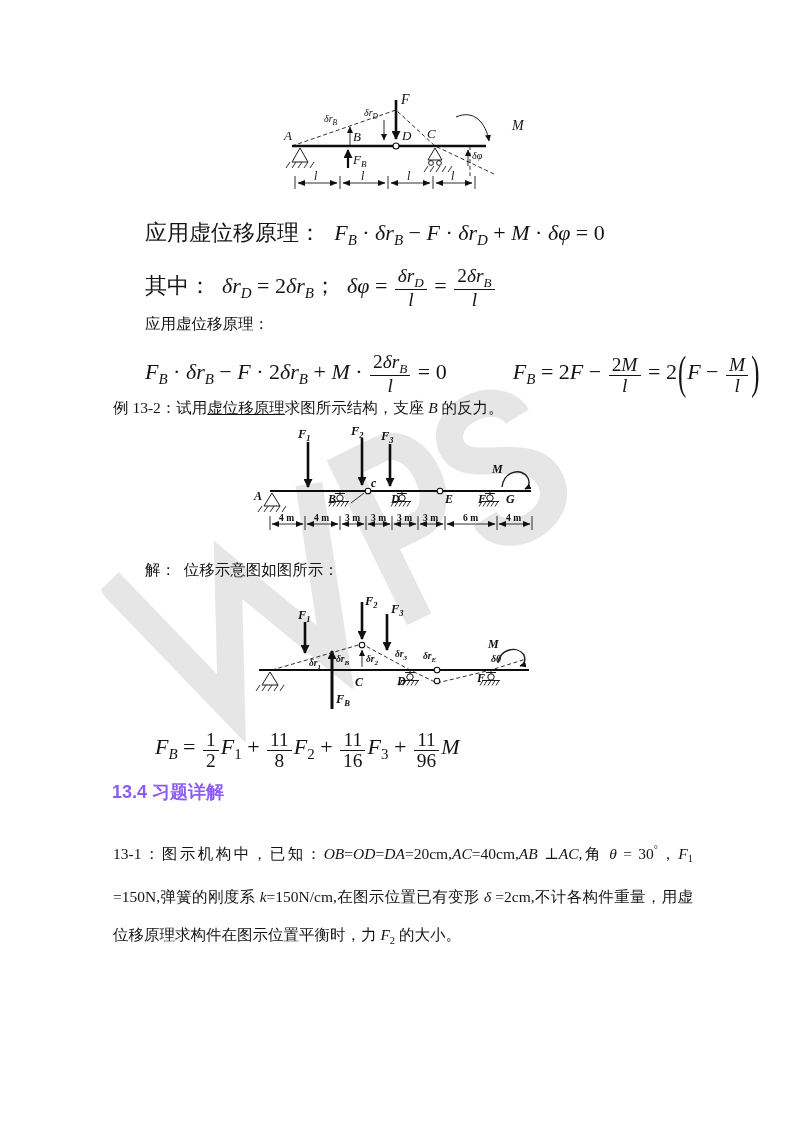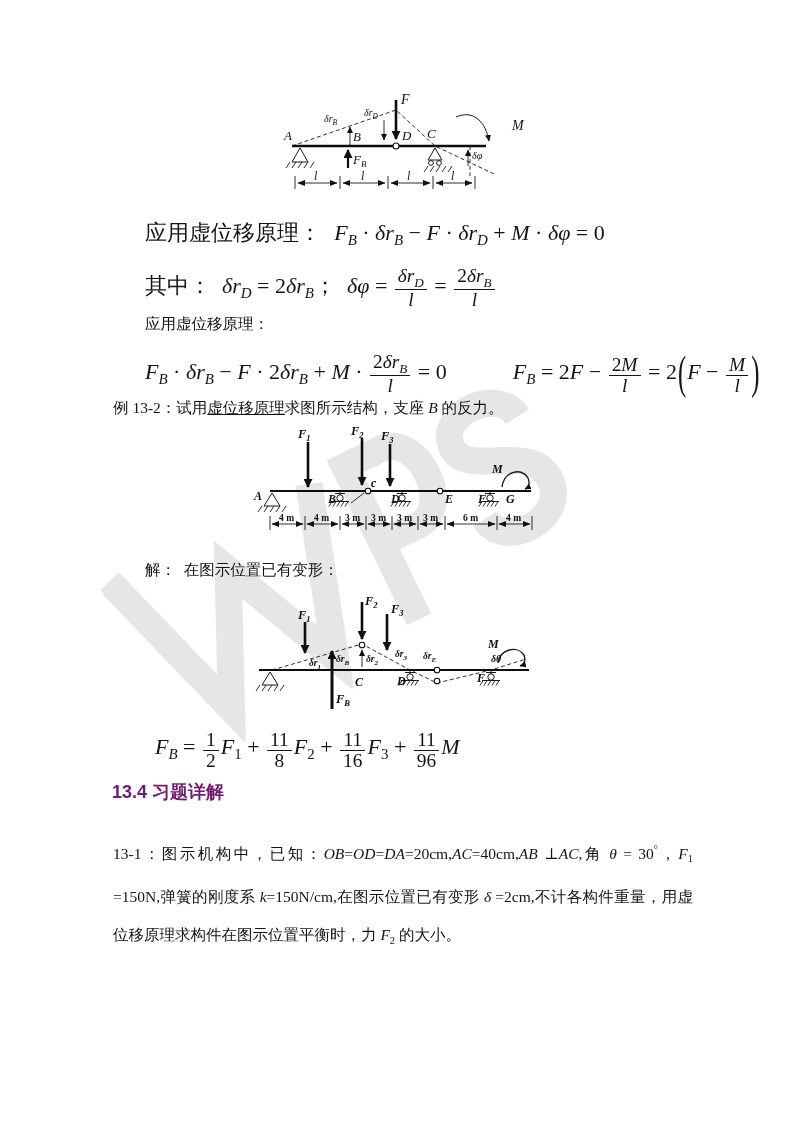--- a/index.html
+++ b/index.html
@@ -14,21 +14,21 @@
   .sb{font-style:italic;font-size:68%;vertical-align:-0.35em;}
   .sbn{font-size:68%;vertical-align:-0.35em;}
   .sup{font-size:65%;vertical-align:0.55em;}
   .frac{display:inline-block;text-align:center;vertical-align:-0.62em;margin:0 2px;line-height:1.05;}
   .frac .fn{display:block;padding:0 3px;font-size:88%;}
   .frac .fd{display:block;border-top:1px solid #141414;padding:0 3px;font-size:88%;}
   .par{display:inline-block;transform:scaleY(1.85);font-size:112%;vertical-align:-0.1em;padding:0 1px;}
   .vec{font-style:italic;position:relative;display:inline-block;}
   .vec::before{content:"→";position:absolute;top:-0.62em;left:0.12em;font-size:52%;font-style:normal;}
   .spc{display:inline-block;}
-  .heading{font-family:"Liberation Sans","DejaVu Sans",sans-serif;font-weight:bold;font-size:18px;color:#701a75;}
+  .heading{font-family:"Liberation Sans","DejaVu Sans",sans-serif;font-weight:bold;font-size:18px;color:#8b5cf6;}
   .para{white-space:normal;text-align:justify;font-size:15.5px;line-height:38px;width:580px;}
   
   .wm{position:absolute;left:112px;top:438px;width:470px;height:240px;transform:rotate(-26deg);transform-origin:50% 50%;}
   
   .fig{position:absolute;}
   .fig .sl{stroke:#1a1a1a;fill:none;stroke-width:1;}
   .fig .thin{stroke:#1a1a1a;fill:none;stroke-width:0.9;}
   .fig .beam{stroke:#0d0d0d;stroke-width:2.6;}
   .fig .beam2{stroke:#0d0d0d;stroke-width:2.1;}
   .fig .fa{stroke:#0d0d0d;stroke-width:2.6;fill:none;}
@@ -172,21 +172,21 @@
     <text class="dim2" x="29" y="95">4 m</text>
     <text class="dim2" x="64" y="95">4 m</text>
     <text class="dim2" x="95" y="95">3 m</text>
     <text class="dim2" x="121" y="95">3 m</text>
     <text class="dim2" x="147" y="95">3 m</text>
     <text class="dim2" x="173" y="95">3 m</text>
     <text class="dim2" x="213" y="95">6 m</text>
     <text class="dim2" x="256" y="95">4 m</text>
   </svg>
 
-  <div class="abs cn" style="left:145px;top:560px"><span class="t">解：</span><span class="spc" style="width: 0.5em;"></span><span class="t">在图示位置已有变形：</span></div>
+  <div class="abs cn" style="left:145px;top:560px"><span class="t">解：</span><span class="spc" style="width: 0.5em;"></span><span class="t">位移示意图如图所示：</span></div>
 
   <svg class="fig" style="left:245px;top:595px;width:292px;height:122px" viewBox="0 0 292 122">
     <defs>
       <marker id="a3" markerUnits="userSpaceOnUse" markerWidth="10" markerHeight="9" refX="8" refY="4.5" orient="auto">
           <path d="M0,0L9,4.5L0,9Z" fill="#111"></path>
         </marker>
       <marker id="s3" markerUnits="userSpaceOnUse" markerWidth="7" markerHeight="6" refX="6" refY="3" orient="auto">
           <path d="M0,0L6.5,3L0,6Z" fill="#111"></path>
         </marker>
       <g id="r3">

